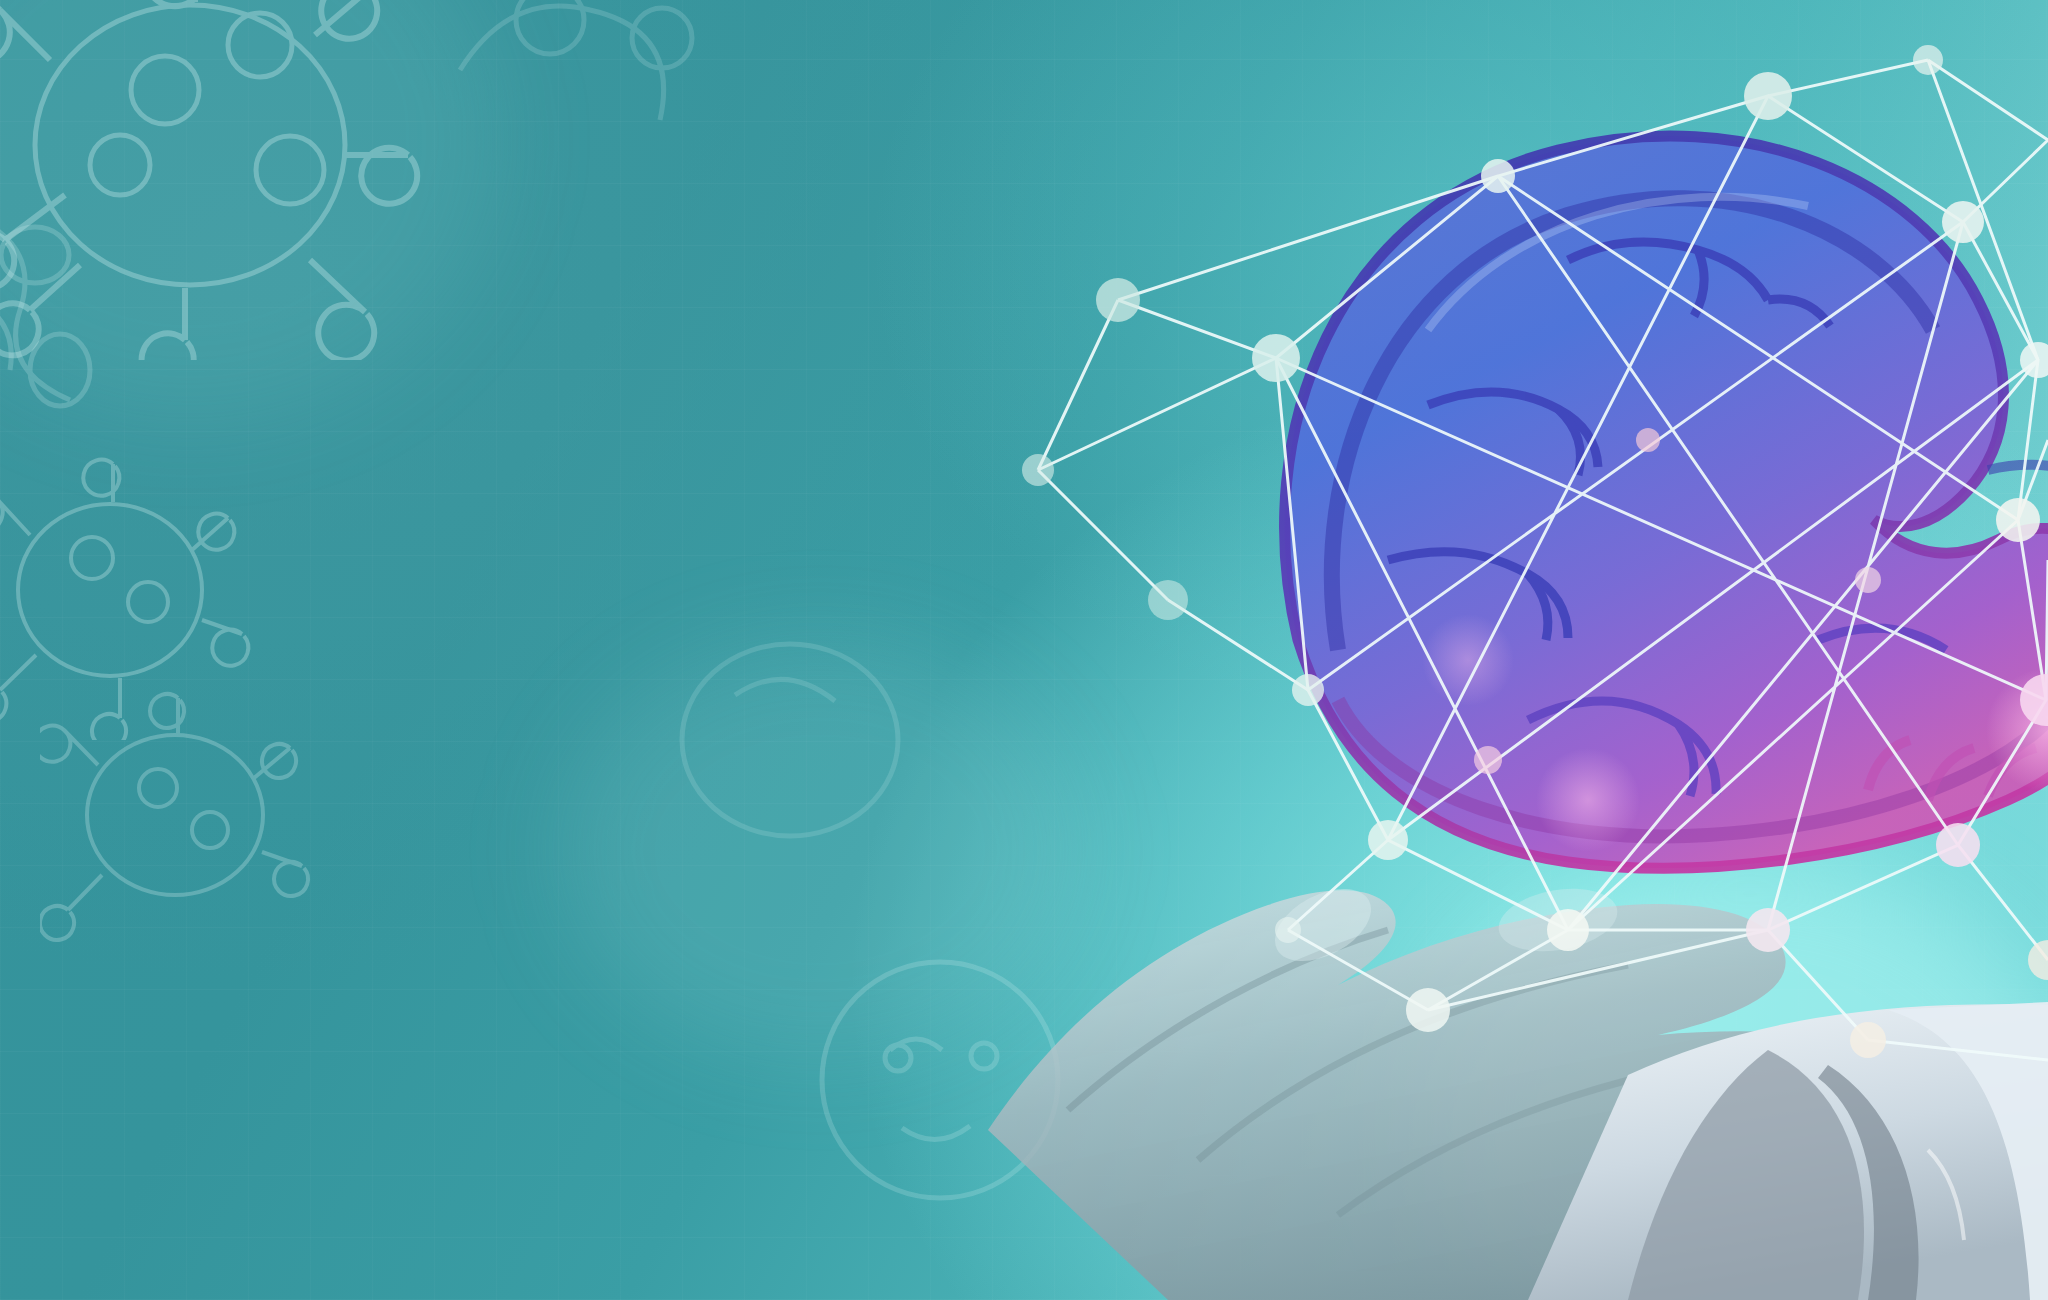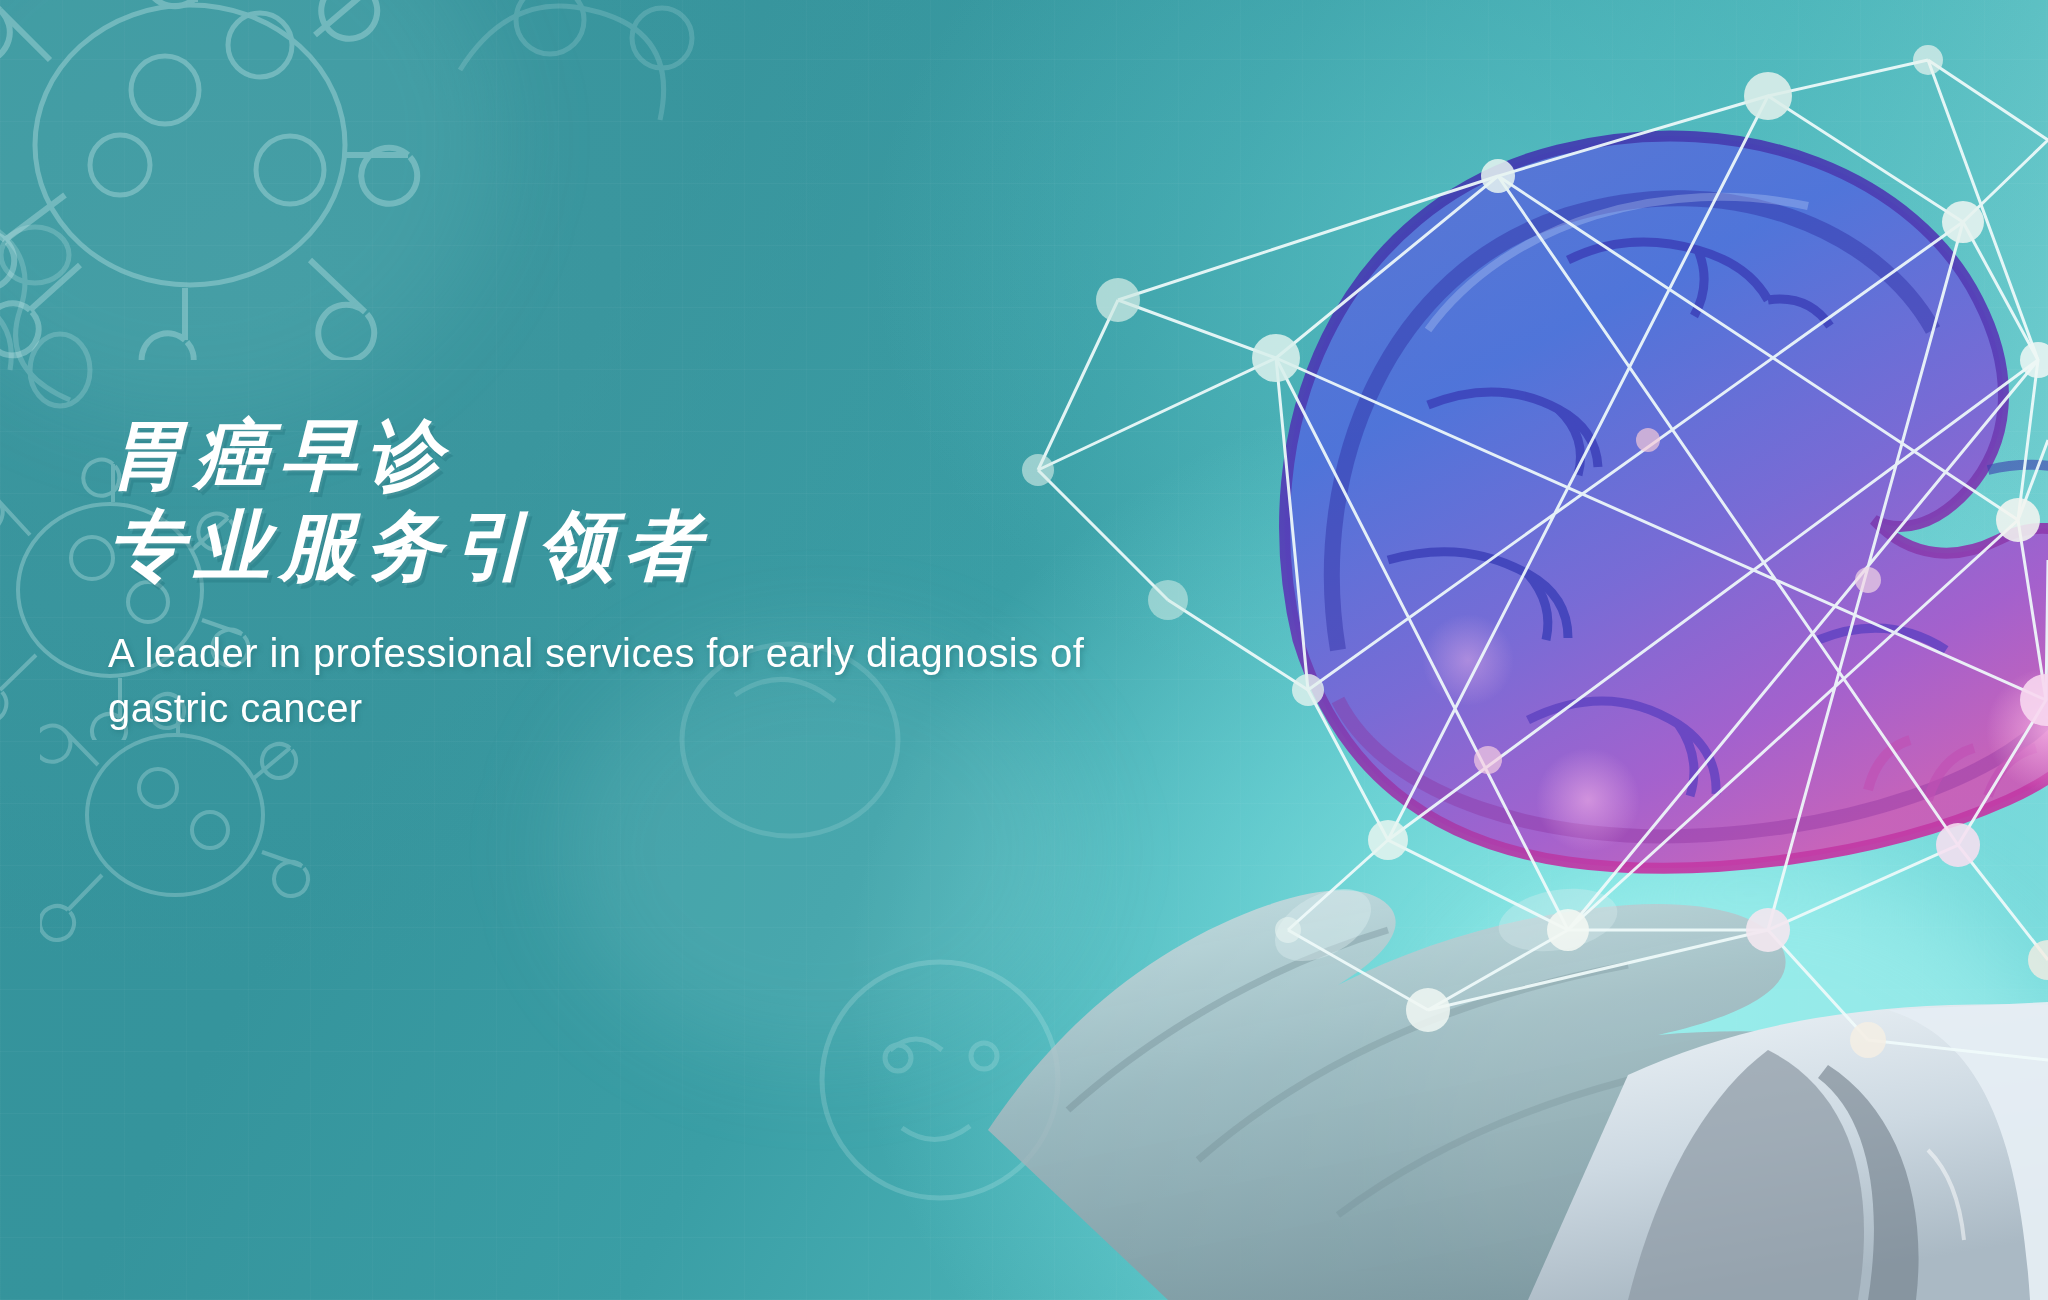--- a/index.html
+++ b/index.html
@@ -155,25 +155,20 @@
   <div class="virus" style="left:430px;top:-50px;opacity:0.16;">
     <svg width="340" height="260" viewBox="0 0 340 260">
       <g fill="none" stroke="#e8fbfb" stroke-width="5">
         <path d="M30 120 q50 -80 130 -60 q90 20 70 110"></path>
         <circle cx="120" cy="70" r="34"></circle>
         <circle cx="232" cy="88" r="30"></circle>
       </g>
     </svg>
   </div>
 
-  <div class="copy">
-    <h1 class="headline l1">胃癌早诊</h1>
-    <h1 class="headline l2">专业服务引领者</h1>
-    <p class="subhead">A leader in professional services for early diagnosis of gastric cancer</p>
-  </div>
 
   <div class="artwork">
     <svg width="1180" height="1300" viewBox="0 0 1180 1300">
       <defs>
         <linearGradient id="organGrad" x1="0" y1="0" x2="0.6" y2="1">
           <stop offset="0%" stop-color="#5d6fd6" stop-opacity="0.88"></stop>
           <stop offset="34%" stop-color="#4f6ddc" stop-opacity="0.90"></stop>
           <stop offset="62%" stop-color="#7a63d6" stop-opacity="0.92"></stop>
           <stop offset="84%" stop-color="#a857cc" stop-opacity="0.92"></stop>
           <stop offset="100%" stop-color="#cf56b6" stop-opacity="0.90"></stop>

